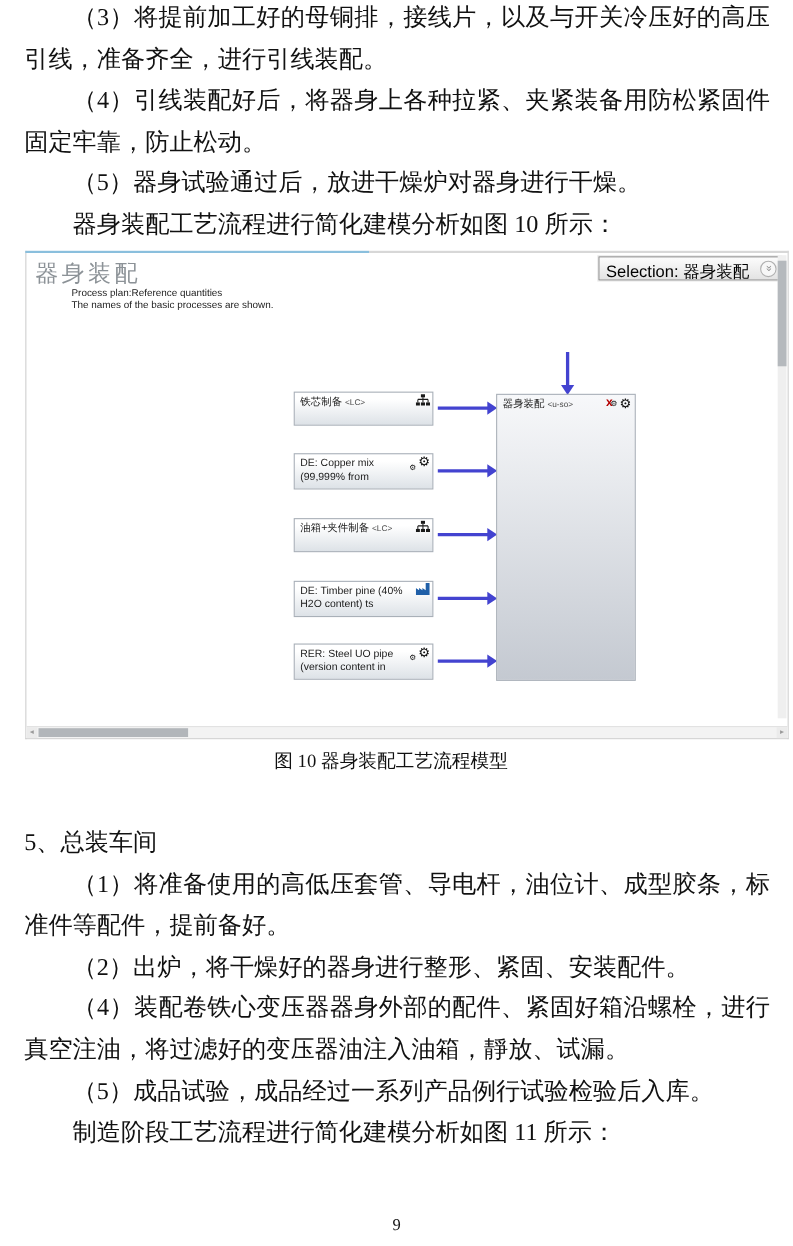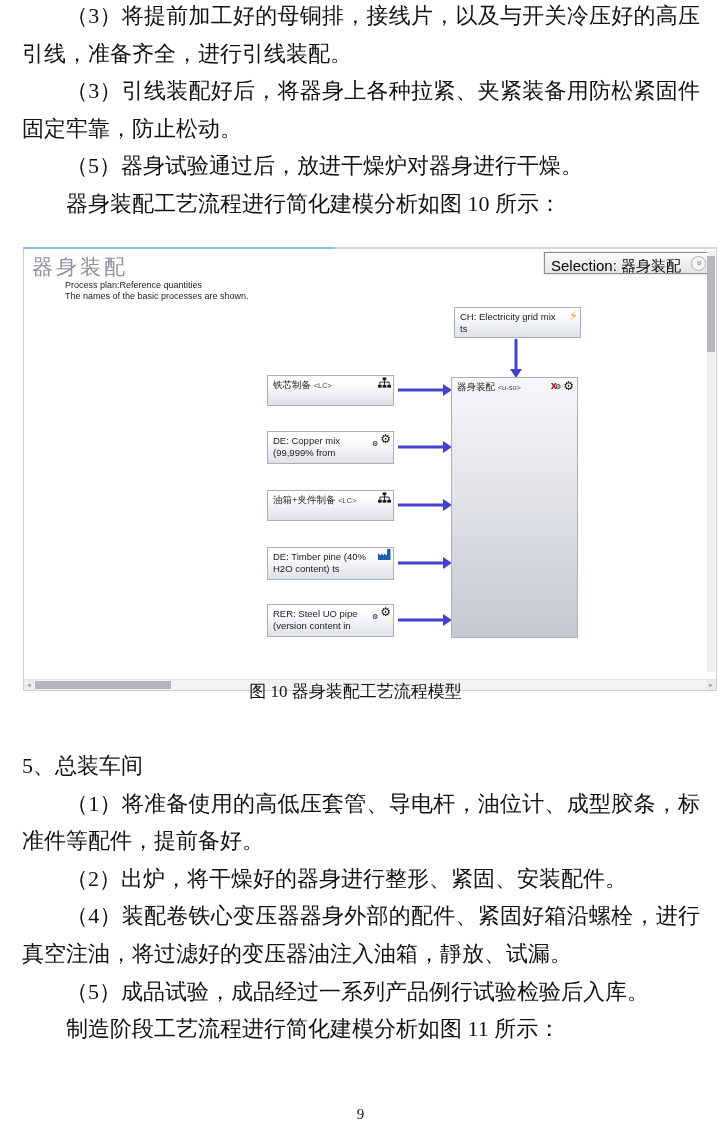--- a/index.html
+++ b/index.html
@@ -9,21 +9,21 @@
             text-align:justify;}
   .doc-text p{margin:0;text-indent:2em;}
   .doc-text p.noindent{text-indent:0;margin-top:28px;}
   .top-text{top:-3px;}
   .caption{position:absolute;top:680px;left:0;width:711px;text-align:center;font-size:17px;}
   .bottom-text{top:719px;}
   .heading{text-indent:0 !important;}
   .pagenum{position:absolute;top:1106px;left:0;width:721px;text-align:center;font-size:15px;}
 
   
-  .shot{position:absolute;left:23px;top:247px;width:694px;height:444px;background:#fff;
+  .shot{position:absolute;left:23px;top:228px;width:694px;height:444px;background:#fff;
         border:1px solid #cfcfcf;border-top:none;box-sizing:border-box;
         font-family:"Liberation Sans","DejaVu Sans",sans-serif;color:#1a1a1a;}
   .shot-topline{position:absolute;left:-1px;top:0;width:694px;height:2px;
         background:linear-gradient(90deg,#8abfdd 0 312px,#d7d7d7 312px 100%);}
   .shot-title{position:absolute;left:8px;top:6px;font-size:21px;letter-spacing:3px;
         color:#8c9297;font-weight:300;}
   .shot-sub{position:absolute;left:8px;font-size:9px;color:#1c1c1c;padding-left:33px;}
   .sub1{top:33px;} .sub2{top:44px;}
 
   .selectbar{position:absolute;left:520px;top:5px;width:166px;height:22px;box-sizing:border-box;
@@ -56,21 +56,21 @@
   .xmark{color:#b40000;font-weight:bold;font-size:11px;line-height:11px;}
   .main-icons{position:absolute;top:2px;right:3px;display:flex;align-items:flex-start;}
 
   svg.arrows{position:absolute;left:0;top:0;pointer-events:none;}
 </style>
 </head>
 <body>
 
 <div class="doc-text top-text">
   <p>（3）将提前加工好的母铜排，接线片，以及与开关冷压好的高压引线，准备齐全，进行引线装配。</p>
-  <p>（3）引线装配好后，将器身上各种拉紧、夹紧装备用防松紧固件固定牢靠，防止松动。</p>
+  <p>（4）引线装配好后，将器身上各种拉紧、夹紧装备用防松紧固件固定牢靠，防止松动。</p>
   <p>（5）器身试验通过后，放进干燥炉对器身进行干燥。</p>
   <p>器身装配工艺流程进行简化建模分析如图 10 所示：</p>
 </div>
 
 <div class="shot">
   <div class="shot-topline"></div>
   <div class="shot-title">器身装配</div>
   <div class="shot-sub sub1">Process plan:Reference quantities</div>
   <div class="shot-sub sub2">The names of the basic processes are shown.</div>
 
@@ -91,24 +91,20 @@
     <g fill="#4343d0" stroke="none">
       <polygon points="486,122 498,122 492,131"></polygon>
       <polygon points="419,137 419,149 428,143"></polygon>
       <polygon points="419,194 419,206 428,200"></polygon>
       <polygon points="419,252 419,264 428,258"></polygon>
       <polygon points="419,310 419,322 428,316"></polygon>
       <polygon points="419,367 419,379 428,373"></polygon>
     </g>
   </svg>
 
-  <div class="node" style="left:430px;top:60px;width:127px;height:31px;">
-    <span>CH: Electricity grid mix ts</span>
-    <span class="nicon lightning">⚡</span>
-  </div>
 
   <div class="node node-main" style="left:427px;top:130px;width:127px;height:261px;">
     <span>器身装配</span>
     <span class="sfx">&lt;u-so&gt;</span>
     <span class="main-icons">
       <span class="xmark">x</span>
         <span class="geartiny">⚙</span>
         <span class="gearbig">⚙</span>
     </span>
   </div>

